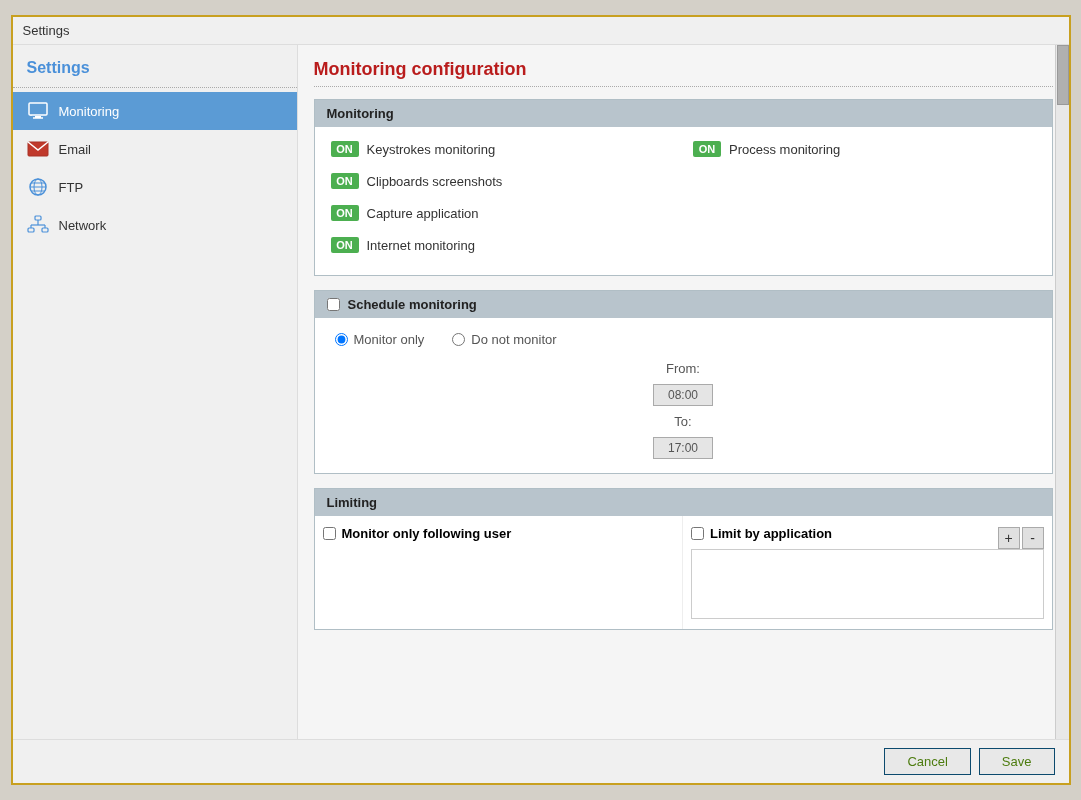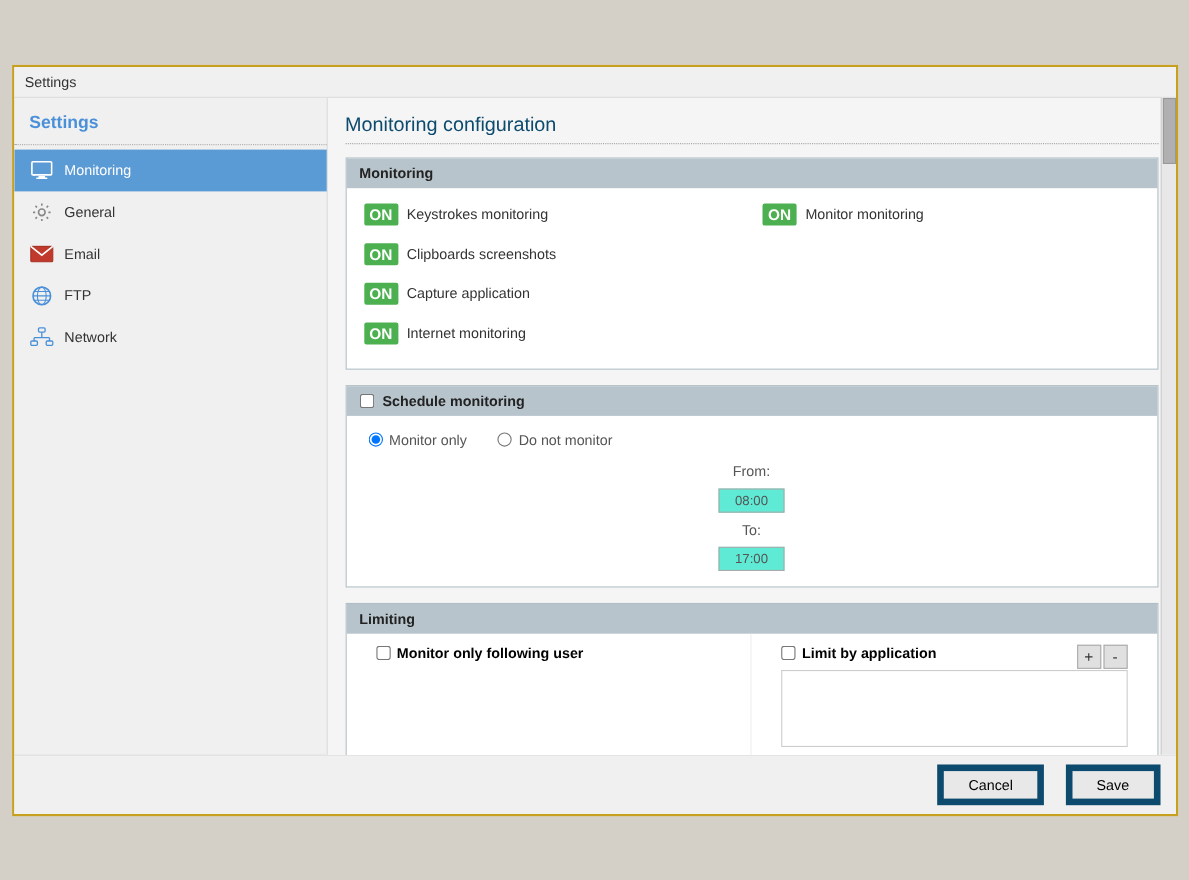--- a/index.html
+++ b/index.html
@@ -8,21 +8,21 @@
       font-size: 13px;
       background: #d4d0c8;
       display: flex;
       justify-content: center;
       align-items: center;
       width: 1081px;
       height: 800px;
     }
     .window {
       width: 1060px;
-      height: 683px;
+      height: 770px;
       background: #f0f0f0;
       border: 2px solid #c8a020;
       display: flex;
       flex-direction: column;
     }
     .title-bar {
       background: #f0f0f0;
       padding: 6px 10px;
       font-size: 13px;
       color: #333;
@@ -77,23 +77,23 @@
       flex-shrink: 0;
     }
     .content-area {
       flex: 1;
       background: #f5f5f5;
       padding: 14px 16px;
       overflow-y: auto;
       position: relative;
     }
     .content-title {
-      color: #0c4a6e;
+      color: #b91c1c;
       font-size: 18px;
-      font-weight: normal;
+      font-weight: bold;
       margin-bottom: 12px;
       border-bottom: 1px dotted #aaa;
       padding-bottom: 6px;
     }
     .section-box {
       border: 1px solid #b0bec5;
       background: white;
       margin-bottom: 14px;
     }
     .section-header {
@@ -105,21 +105,21 @@
       display: flex;
       align-items: center;
       gap: 8px;
     }
     .section-content {
       padding: 14px 16px;
     }
     .toggle-on {
       background: #4caf50;
       color: white;
-      font-size: 14px;
+      font-size: 11px;
       font-weight: bold;
       padding: 2px 5px;
       border-radius: 2px;
       display: inline-block;
       min-width: 28px;
       text-align: center;
     }
     .monitor-row {
       display: flex;
       align-items: center;
@@ -159,34 +159,34 @@
     .time-row {
       display: flex;
       align-items: center;
       gap: 8px;
       font-size: 13px;
       color: #555;
       flex-direction: column;
     }
     .time-input {
       border: 1px solid #aaa;
-      background: #5eead4;
+      background: #e5e5e5;
       padding: 3px 8px;
       font-size: 12px;
       width: 60px;
       text-align: center;
       color: #555;
     }
     .limiting-grid {
       display: grid;
       grid-template-columns: 1fr 1fr;
       gap: 0;
     }
     .limiting-col {
-      padding: 10px 27px;
+      padding: 10px 8px;
     }
     .limiting-col-title {
       font-weight: bold;
       font-size: 13px;
       display: flex;
       align-items: center;
       gap: 6px;
       margin-bottom: 8px;
     }
     .user-list-box {
@@ -234,24 +234,23 @@
       border-top: 1px solid #ddd;
       padding: 8px 14px;
       display: flex;
       justify-content: flex-end;
       gap: 8px;
     }
     .footer-btn {
       padding: 5px 22px;
       font-size: 13px;
       cursor: pointer;
-      border: 6px solid #0c4a6e;
+      border: 1px solid #0c4a6e;
       background: #e8e8e8;
-      color: #000000;
-      margin-left: 12px;
+      color: #4d7c0f;
     }
     input[type="checkbox"] {
       width: 13px;
       height: 13px;
       cursor: pointer;
     }
     input[type="radio"] {
       width: 13px;
       height: 13px;
       cursor: pointer;
@@ -296,29 +295,20 @@
           <svg width="20" height="18" viewBox="0 0 20 18">
             <rect x="1" y="1" width="18" height="12" rx="1" fill="none" stroke="white" stroke-width="1.5"></rect>
             <rect x="7" y="14" width="6" height="2" fill="white"></rect>
             <line x1="5" y1="16" x2="15" y2="16" stroke="white" stroke-width="1.5"></line>
             <line x1="3" y1="13" x2="3" y2="14" stroke="white" stroke-width="1"></line>
           </svg>
         </div>
         <span>Monitoring</span>
       </div>
 
-      <div class="sidebar-item">
-        <div class="sidebar-icon icon-gear">
-          <svg width="20" height="20" viewBox="0 0 20 20">
-            <circle cx="10" cy="10" r="3" fill="none" stroke="#888" stroke-width="1.5"></circle>
-            <path d="M10 2v2M10 16v2M2 10h2M16 10h2M4.22 4.22l1.42 1.42M14.36 14.36l1.42 1.42M4.22 15.78l1.42-1.42M14.36 5.64l1.42-1.42" stroke="#888" stroke-width="1.5"></path>
-          </svg>
-        </div>
-        <span>General</span>
-      </div>
 
       <div class="sidebar-item">
         <div class="sidebar-icon">
           <svg width="22" height="16" viewBox="0 0 22 16">
             <rect x="1" y="1" width="20" height="14" rx="1" fill="#c0392b" stroke="#a93226" stroke-width="1"></rect>
             <path d="M1 1 L11 9 L21 1" fill="none" stroke="white" stroke-width="1.5"></path>
           </svg>
         </div>
         <span>Email</span>
       </div>
@@ -376,21 +366,21 @@
                 <label>Capture application</label>
               </div>
               <div class="monitor-row">
                 <span class="toggle-on">ON</span>
                 <label>Internet monitoring</label>
               </div>
             </div>
             <div class="monitor-col">
               <div class="monitor-row">
                 <span class="toggle-on">ON</span>
-                <label>Monitor monitoring</label>
+                <label>Process monitoring</label>
               </div>
             </div>
           </div>
         </div>
       </div>
 
       <div class="section-box">
         <div class="section-header">
           <input type="checkbox" style="">
           <span>Schedule monitoring</span>

